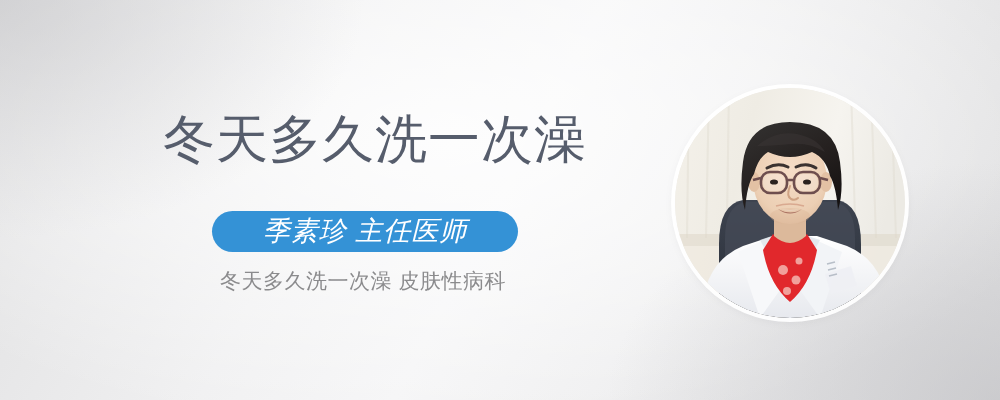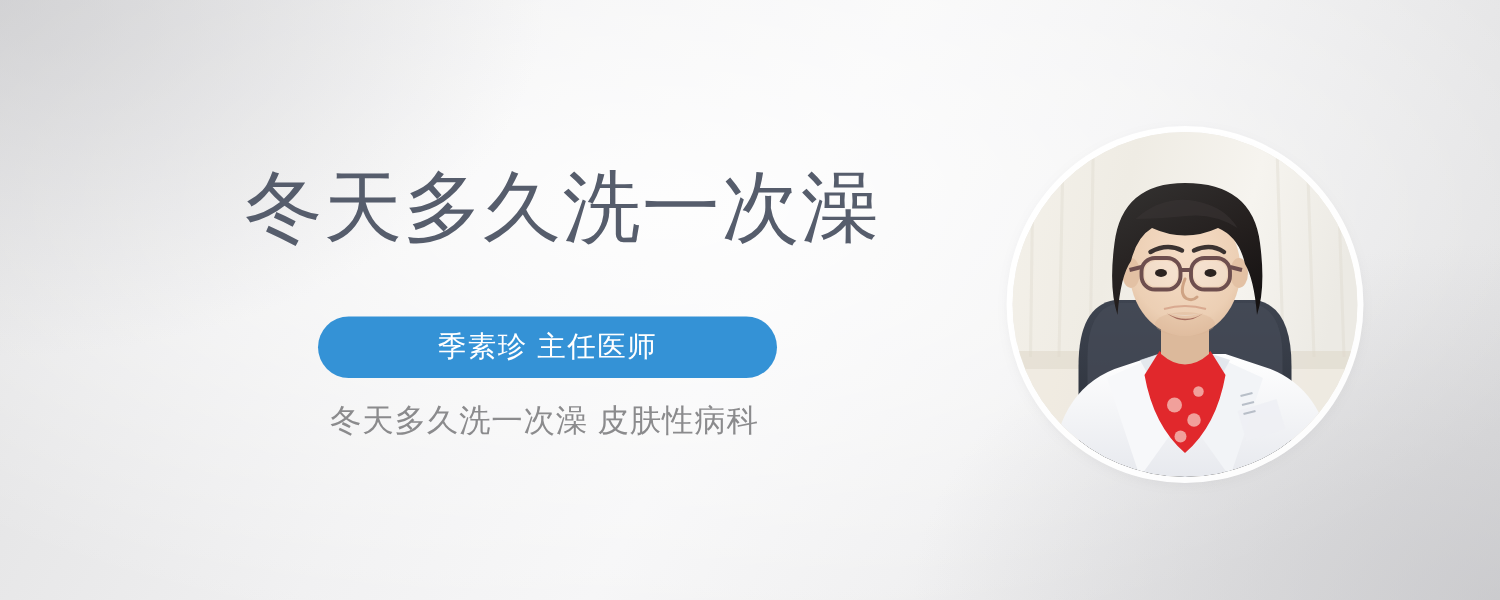--- a/index.html
+++ b/index.html
@@ -85,24 +85,25 @@
     width: 306px;
     height: 41px;
     border-radius: 21px;
     background: #3492d6;
     display: flex;
     align-items: center;
     justify-content: center;
   }
   .doctor-badge-label {
     color: #ffffff;
-    font-size: 19px;
+    font-size: 27px;
     letter-spacing: 1px;
     line-height: 23px;
     white-space: nowrap;
+    font-style: italic;
   }
 
   .affiliation {
     position: absolute;
     left: 202px;
     top: 267px;
     width: 322px;
     text-align: center;
     font-size: 21px;
     line-height: 28px;

